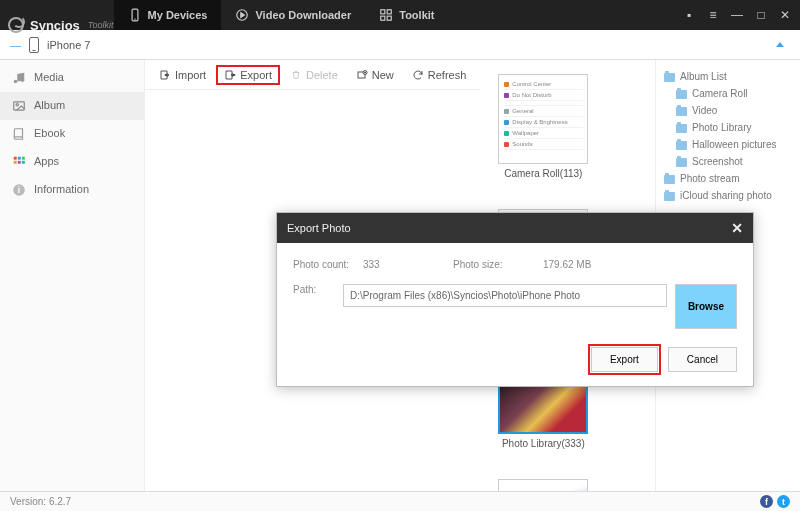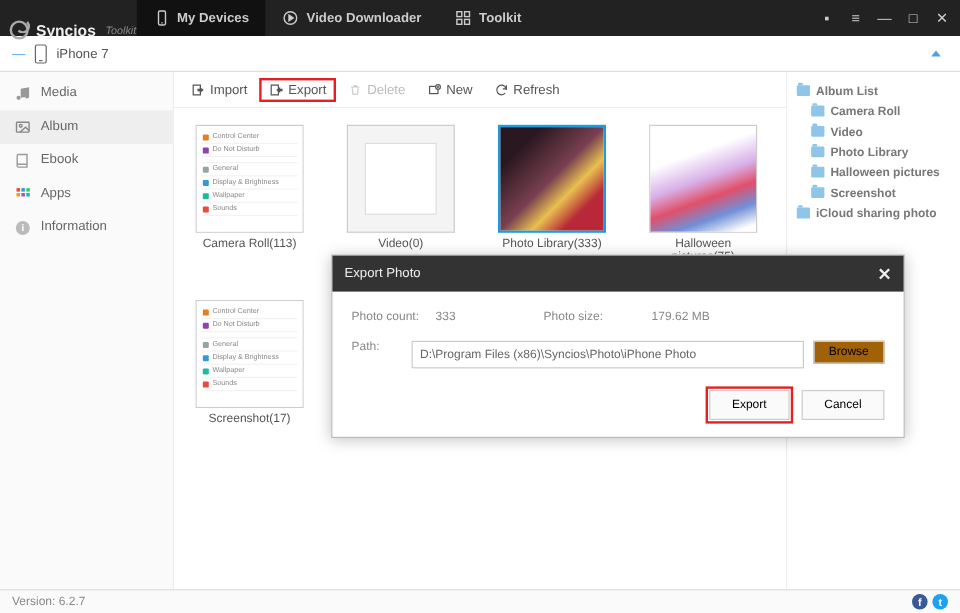--- a/index.html
+++ b/index.html
@@ -23,54 +23,54 @@
 .phone-icon::after { content: ''; position: absolute; bottom: 1px; left: 50%; transform: translateX(-50%); width: 3px; height: 1px; background: #666; }
 .chev-up { width: 0; height: 0; border-left: 4px solid transparent; border-right: 4px solid transparent; border-bottom: 5px solid #4aa3e8; margin-left: auto; margin-right: 6px; }
 
 .main { display: flex; height: 431px; }
 .sidebar { width: 145px; background: #fafafa; border-right: 1px solid #eee; padding-top: 4px; }
 .side-item { display: flex; align-items: flex-start; gap: 8px; padding: 7px 12px; cursor: pointer; color: #666; }
 .side-item.active { background: #eee; }
 .side-icon { width: 14px; height: 14px; display: flex; align-items: center; justify-content: center; }
 
 .content { flex: 1; display: flex; background: #fff; }
-.center { flex: 1; display: flex; flex-direction: column; }
+.center { flex: 1; display: flex; flex-direction: row; }
 .toolbar { height: 30px; border-bottom: 1px solid #eee; display: flex; align-items: center; padding: 0 6px; gap: 2px; }
 .tool-btn { display: flex; align-items: center; gap: 4px; padding: 4px 8px; cursor: pointer; color: #555; }
 .tool-btn.disabled { color: #bbb; }
 .tool-btn svg { width: 12px; height: 12px; }
 .export-hl { border: 2px solid #e62020; padding: 2px 6px; }
 
 .album-grid { padding: 14px 14px; display: flex; flex-wrap: wrap; gap: 30px 28px; align-content: flex-start; overflow: auto; position: relative; }
 .album { width: 98px; display: flex; flex-direction: column; align-items: center; gap: 4px; cursor: pointer; }
 .thumb { width: 90px; height: 90px; border: 1px solid #ccc; background: #f4f4f4; display: flex; align-items: center; justify-content: center; }
 .album.selected .thumb { border: 2px solid #1d9be0; }
 .album-label { font-size: 10px; color: #555; text-align: center; }
 .thumb-settings { width: 100%; height: 100%; background: #fff; padding: 4px; font-size: 6px; color: #888; }
 .trow { display: flex; align-items: center; gap: 3px; padding: 2px 1px; border-bottom: 1px solid #f2f2f2; }
 .tdot { width: 5px; height: 5px; border-radius: 1px; }
 .thumb-empty { width: 60px; height: 60px; border: 1px solid #ddd; background: #fff; }
 .thumb-photo1 { width: 100%; height: 100%; background: linear-gradient(135deg, #2a1820 20%, #7a4050 50%, #e8c050 65%, #b82838 80%); }
 .thumb-photo2 { width: 100%; height: 100%; background: linear-gradient(160deg, #fff 30%, #d8b0e8 50%, #e0506a 65%, #7090d8 80%, #fff 95%); }
 
 .right-panel { width: 145px; border-left: 1px solid #eee; padding: 8px 6px; font-size: 10px; color: #777; }
-.rp-item { display: flex; align-items: flex-start; gap: 5px; padding: 3px 2px; cursor: pointer; font-weight: bold; }
+.rp-item { display: flex; align-items: flex-end; gap: 5px; padding: 3px 2px; cursor: pointer; }
 .rp-item.child { padding-left: 14px; }
 .rp-icon { width: 11px; height: 9px; background: #8fc5e8; border-radius: 1px; position: relative; }
 .rp-icon::before { content:''; position:absolute; top:-2px; left:1px; width:4px; height:2px; background:#8fc5e8; border-radius:1px 1px 0 0; }
 
 .dialog { position: absolute; left: 276px; top: 212px; width: 478px; background: #fff; border: 1px solid #bbb; box-shadow: 0 2px 12px rgba(0,0,0,0.25); z-index: 50; }
 .dlg-title { background: #333; color: #eee; padding: 7px 10px; display: flex; justify-content: space-between; align-items: center; font-size: 11px; }
 .dlg-close { cursor: pointer; font-size: 14px; font-weight: bold; }
 .dlg-body { padding: 16px 16px 14px; }
 .dlg-row { display: flex; align-items: flex-start; margin-bottom: 14px; font-size: 10px; color: #888; }
 .dlg-row .lab { width: 70px; }
 .dlg-row .val { width: 90px; }
 .path-input { flex: 1; border: 1px solid #ccc; padding: 5px 6px; font-size: 10px; color: #666; background: #fff; }
-.browse-btn { margin-left: 8px; border: 1px solid #ccc; background: #a16207; padding: 3px 12px; font-size: 10px; cursor: pointer; }
+.browse-btn { margin-left: 8px; border: 1px solid #ccc; background: #7dd3fc; padding: 16px 12px; font-size: 10px; cursor: pointer; font-weight: bold; }
 .dlg-actions { display: flex; justify-content: flex-end; gap: 10px; margin-top: 18px; }
 .dlg-btn { border: 1px solid #ccc; background: #fafafa; padding: 6px 18px; font-size: 10px; cursor: pointer; }
 .export-hl2 { outline: 2px solid #e62020; outline-offset: 1px; }
 
 .footer { position: absolute; bottom: 0; left: 0; right: 0; height: 20px; border-top: 1px solid #ddd; background: #fafafa; display: flex; align-items: center; padding: 0 10px; font-size: 10px; color: #888; }
 .social { margin-left: auto; display: flex; gap: 4px; }
 .sc { width: 13px; height: 13px; border-radius: 50%; display: flex; align-items: center; justify-content: center; color: #fff; font-size: 9px; font-weight: bold; }
 .fb { background: #3b5998; }
 .tw { background: #1da1f2; }
 </style>
@@ -324,20 +324,24 @@
       <div class="rp-item child">
           <span class="rp-icon"></span>
           <span>Halloween pictures</span>
         </div>
       <div class="rp-item child">
           <span class="rp-icon"></span>
           <span>Screenshot</span>
         </div>
       <div class="rp-item">
           <span class="rp-icon"></span>
+          <span>Photo stream</span>
+        </div>
+      <div class="rp-item">
+          <span class="rp-icon"></span>
           <span>iCloud sharing photo</span>
         </div>
     </div>
   </div>
 </div>
 
 <div class="dialog">
   <div class="dlg-title">
     <span>Export Photo</span>
     <span class="dlg-close">✕</span>

